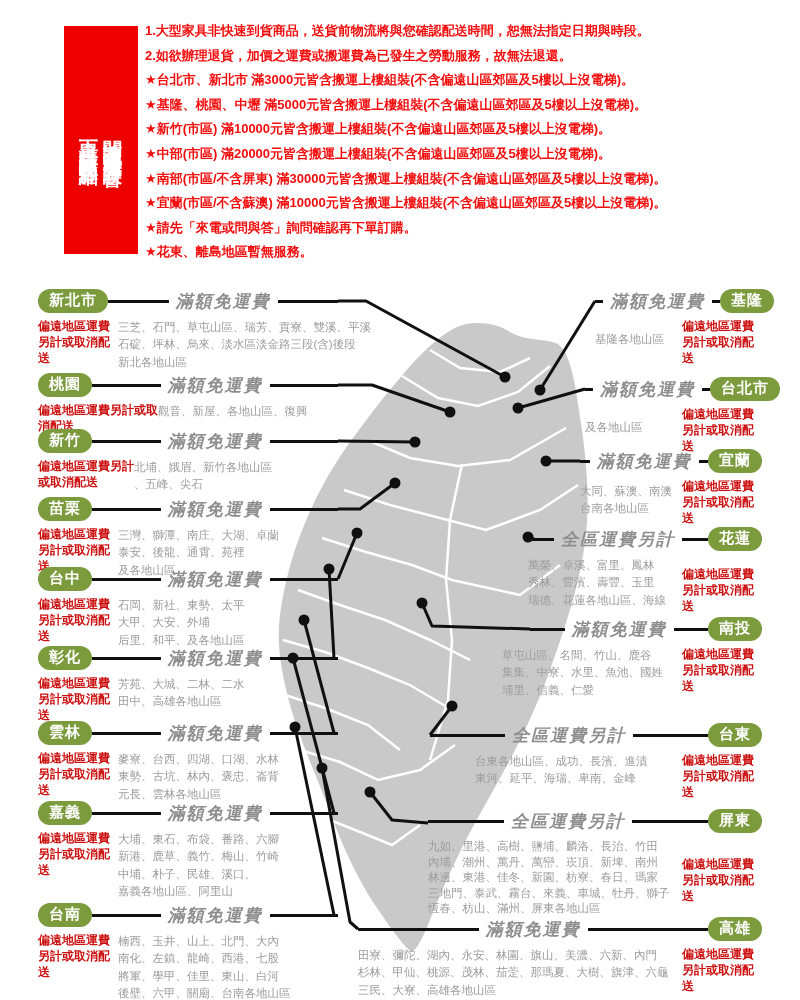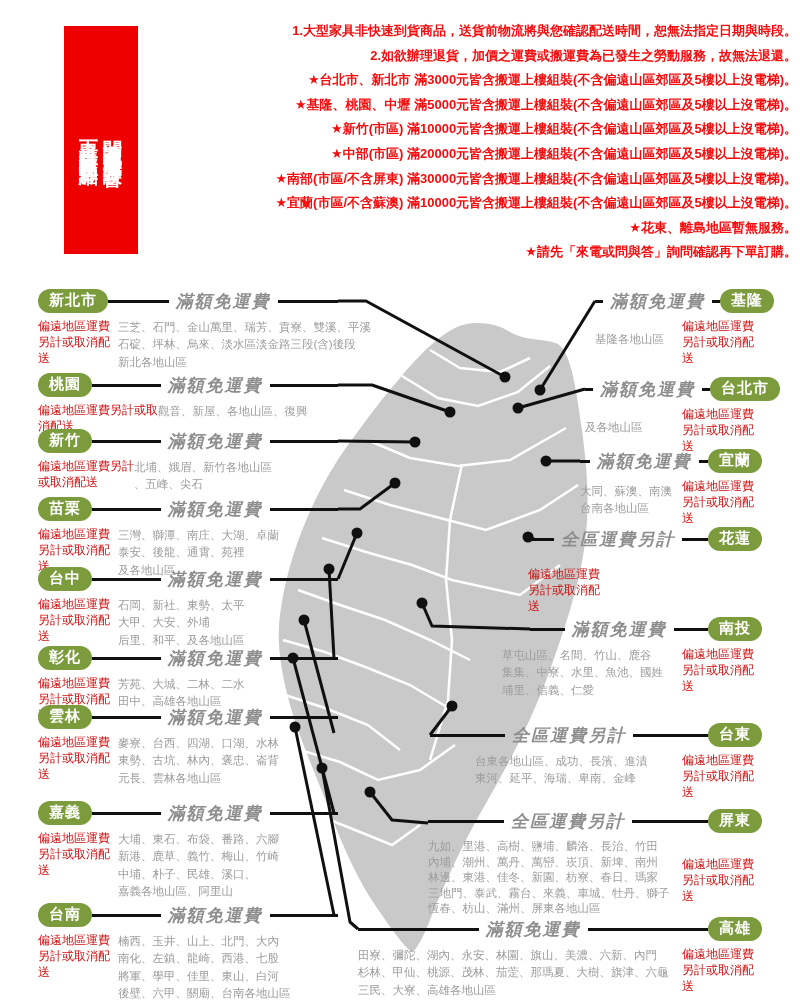--- a/index.html
+++ b/index.html
@@ -15,42 +15,42 @@
     background:#ee0000; display:flex; flex-direction:row; justify-content:center;
     align-items:center; gap:5px;
   }
   .warnbox .vcol {
     writing-mode:vertical-rl; text-orientation:upright;
     color:#ffffff; font-weight:bold; font-size:19px; letter-spacing:3px; line-height:1;
   }
   .notices { position:absolute; left:145px; top:19px; width:652px; }
   .nline {
     color:#f40d0d; font-size:13px; font-weight:bold; line-height:24.6px;
-    white-space:nowrap; letter-spacing:0px;text-align:right;
+    white-space:nowrap; letter-spacing:0px;
   }
 
   
   .mapsec { position:absolute; left:0; top:280px; width:800px; height:720px; }
   .mapsvg { position:absolute; left:0; top:0; width:800px; height:720px; pointer-events:none; }
 
   .region { position:absolute; }
   .rleft  { left:38px;  width:300px; }
   .rhead  { display:flex; flex-direction:row; align-items:center; height:26px; }
   .pill {
     background:#7b9b3d; color:#ffffff; font-weight:bold; font-size:15px;
     padding:2px 11px 3px 11px; border-radius:14px; white-space:nowrap; letter-spacing:1px;
   }
   .seg  { flex:1; height:3px; background:#101010; min-width:8px; }
   .fee  {
     color:#8e8e8e; font-size:17px; font-weight:bold; letter-spacing:2px;
     white-space:nowrap; padding:0 7px;font-style:italic;
   }
   .rbody { display:flex; flex-direction:row; margin-top:3px; }
   .note {
-    width:80px; flex:0 0 80px; color:#cc0f0f; font-weight:normal; font-size:12px;
+    width:80px; flex:0 0 80px; color:#cc0f0f; font-weight:bold; font-size:12px;
     line-height:1.32; padding-top:2px;
   }
   .areas {
     flex:1; color:#9c9c9c; font-size:11.5px; line-height:1.5;
     white-space:pre; padding-top:2px;
   }
   .rright .rbody .note { text-align:left; }
   .rright .areas.c { text-align:left; }
   .rright .areas { padding-right:8px; }
 </style>
@@ -66,22 +66,22 @@
 
   <div class="notices">
     <div class="nline">1.大型家具非快速到貨商品，送貨前物流將與您確認配送時間，恕無法指定日期與時段。</div>
     <div class="nline">2.如欲辦理退貨，加價之運費或搬運費為已發生之勞動服務，故無法退還。</div>
     <div class="nline">★台北市、新北市 滿3000元皆含搬運上樓組裝(不含偏遠山區郊區及5樓以上沒電梯)。</div>
     <div class="nline">★基隆、桃園、中壢 滿5000元皆含搬運上樓組裝(不含偏遠山區郊區及5樓以上沒電梯)。</div>
     <div class="nline">★新竹(市區) 滿10000元皆含搬運上樓組裝(不含偏遠山區郊區及5樓以上沒電梯)。</div>
     <div class="nline">★中部(市區) 滿20000元皆含搬運上樓組裝(不含偏遠山區郊區及5樓以上沒電梯)。</div>
     <div class="nline">★南部(市區/不含屏東) 滿30000元皆含搬運上樓組裝(不含偏遠山區郊區及5樓以上沒電梯)。</div>
     <div class="nline">★宜蘭(市區/不含蘇澳) 滿10000元皆含搬運上樓組裝(不含偏遠山區郊區及5樓以上沒電梯)。</div>
+    <div class="nline">★請先「來電或問與答」詢問確認再下單訂購。</div>
     <div class="nline">★花東、離島地區暫無服務。</div>
-    <div class="nline">★請先「來電或問與答」詢問確認再下單訂購。</div>
   </div>
 
   <div class="mapsec">
 
     <svg class="mapsvg" viewBox="0 0 800 720">
 
       <path d="M455,48 C470,40 495,42 510,52 C528,62 545,58 558,64 C572,74 576,110 582,150
            C588,195 590,230 584,270 C578,308 566,345 550,390 C534,435 512,478 485,525
            C462,565 445,602 430,640 C422,660 416,670 412,672 C405,668 392,650 375,625
            C358,600 342,565 330,532 C316,495 300,460 290,425 C282,395 276,365 280,335
@@ -145,21 +145,21 @@
 
     <div class="region rleft" style="top:8px">
       <div class="rhead">
           <span class="pill">新北市</span>
           <span class="seg"></span>
           <span class="fee">滿額免運費</span>
           <span class="seg"></span>
         </div>
       <div class="rbody">
           <div class="note">偏遠地區運費另計或取消配送</div>
-          <div class="areas">三芝、石門、金山萬里、瑞芳、貢寮、雙溪、平溪
+          <div class="areas">三芝、石門、草屯山區、瑞芳、貢寮、雙溪、平溪
 石碇、坪林、烏來、淡水區淡金路三段(含)後段
 新北各地山區</div>
         </div>
     </div>
 
     <div class="region rleft" style="top:92px">
       <div class="rhead">
           <span class="pill">桃園</span>
           <span class="seg"></span>
           <span class="fee">滿額免運費</span>
@@ -222,21 +222,21 @@
           <span class="fee">滿額免運費</span>
           <span class="seg"></span>
         </div>
       <div class="rbody">
           <div class="note">偏遠地區運費另計或取消配送</div>
           <div class="areas">芳苑、大城、二林、二水
 田中、高雄各地山區</div>
         </div>
     </div>
 
-    <div class="region rleft" style="top:424px">
+    <div class="region rleft" style="top:440px">
       <div class="rhead">
           <span class="pill">雲林</span>
           <span class="seg"></span>
           <span class="fee">滿額免運費</span>
           <span class="seg"></span>
         </div>
       <div class="rbody">
           <div class="note">偏遠地區運費另計或取消配送</div>
           <div class="areas">麥寮、台西、四湖、口湖、水林
 東勢、古坑、林內、褒忠、崙背
@@ -317,20 +317,23 @@
     </div>
 
     <div class="region rright" style="top:246px; left:528px; width:234px">
       <div class="rhead">
           <span class="seg"></span>
           <span class="fee">全區運費另計</span>
           <span class="seg"></span>
           <span class="pill">花蓮</span>
         </div>
       <div class="rbody">
+          <div class="areas">萬榮、卓溪、富里、鳳林
+秀林、豐濱、壽豐、玉里
+瑞德、花蓮各地山區、海線</div>
           <div class="note" style="padding-top:12px">偏遠地區運費另計或取消配送</div>
         </div>
     </div>
 
     <div class="region rright" style="top:336px; left:530px; width:232px">
       <div class="rhead">
           <span class="seg"></span>
           <span class="fee">滿額免運費</span>
           <span class="seg"></span>
           <span class="pill">南投</span>

